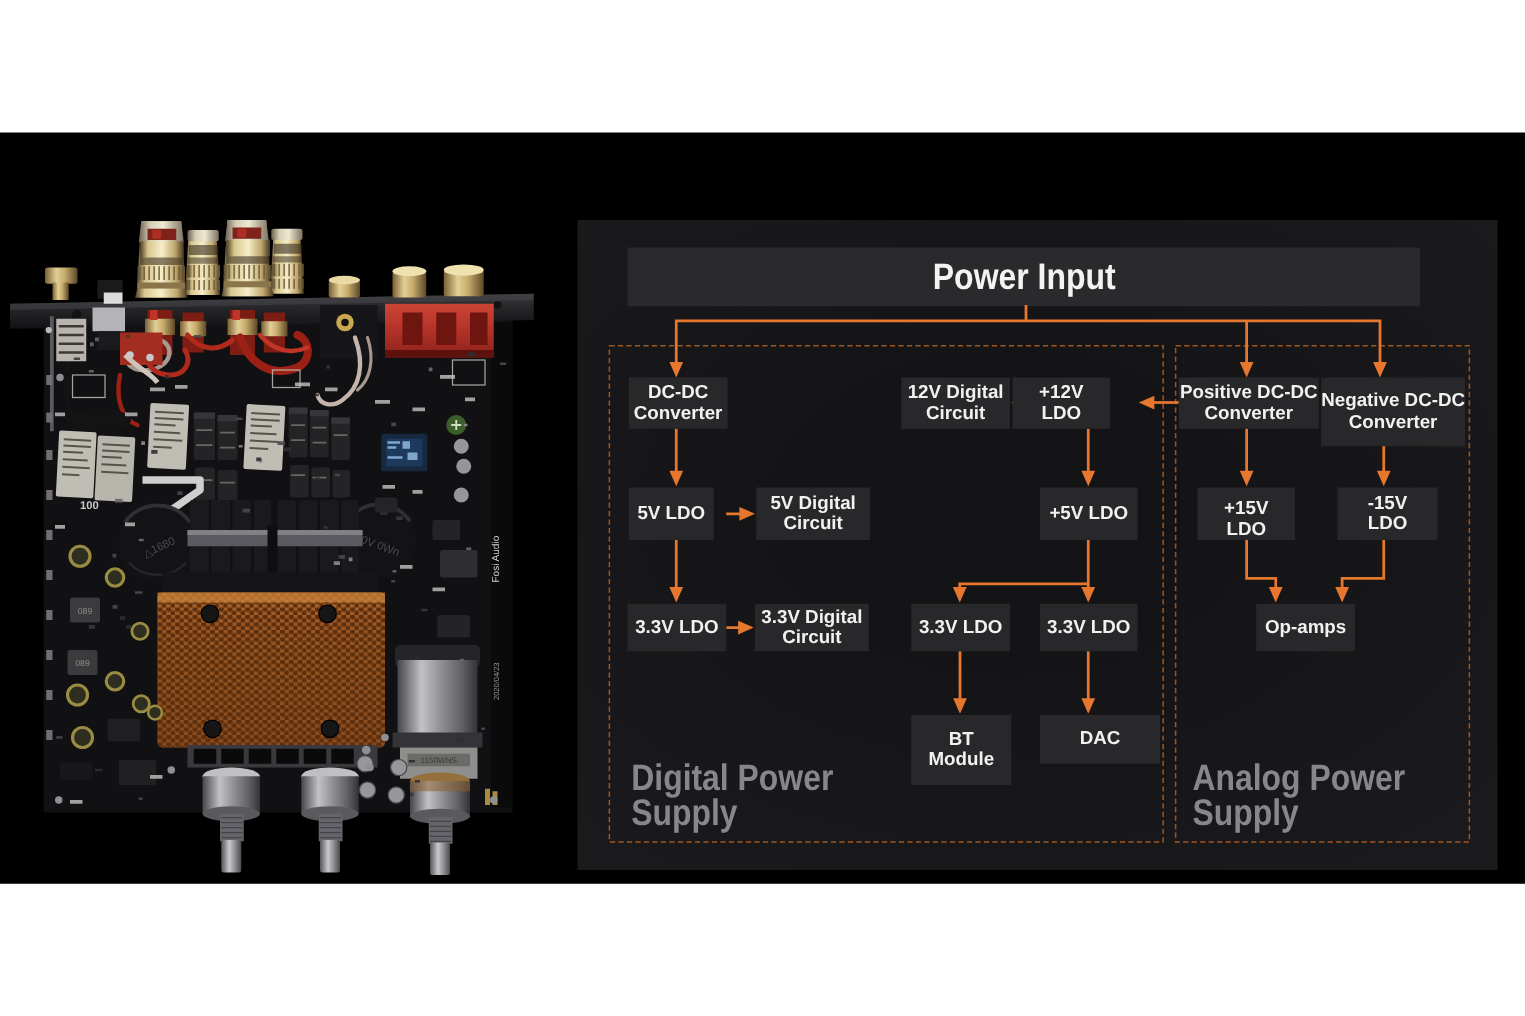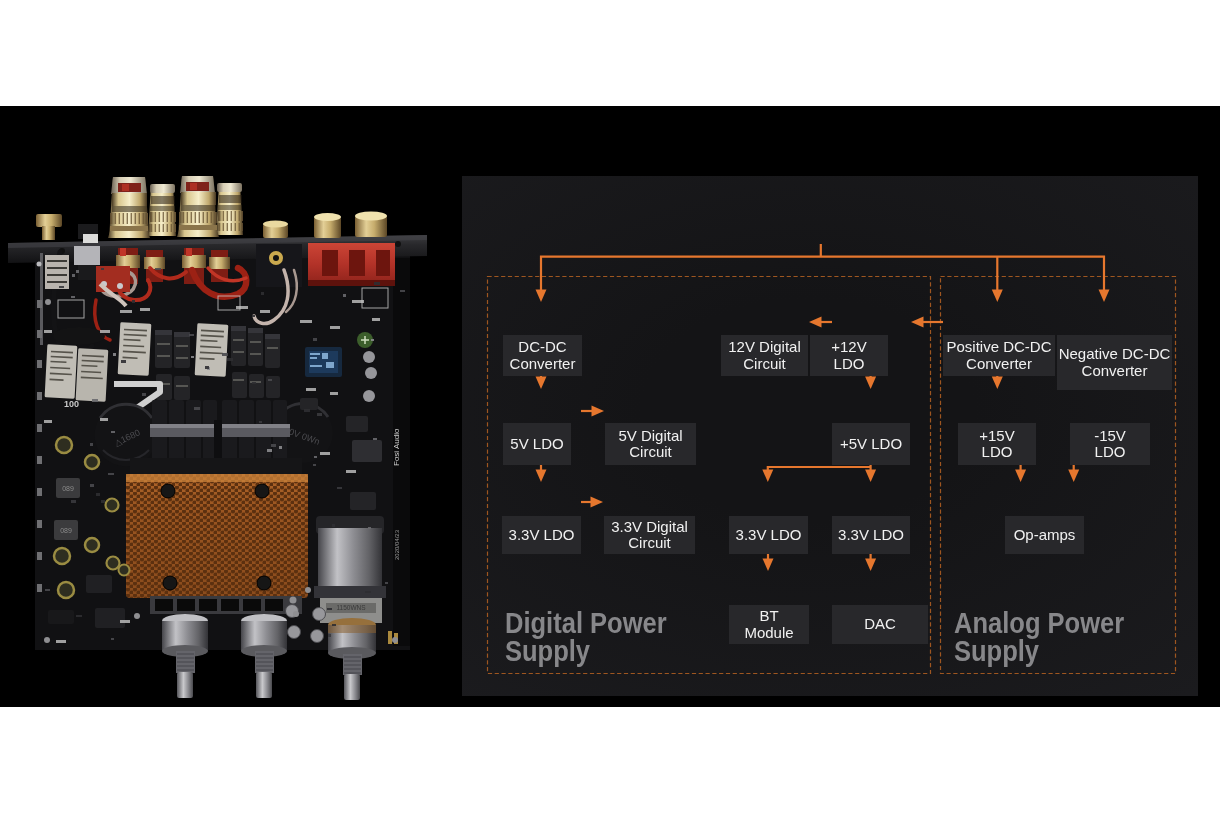--- a/index.html
+++ b/index.html
@@ -4,22 +4,22 @@
 <style>
   html,body{margin:0;padding:0;background:#ffffff;width:1220px;height:813px;overflow:hidden;}
   *{box-sizing:border-box;}
   body{font-family:"Liberation Sans", sans-serif;}
   #band{position:absolute;left:0;top:106px;width:1220px;height:601px;background:#000;}
   #photo{position:absolute;left:0;top:0;}
   #panel{position:absolute;left:462px;top:176px;width:736px;height:520px;background:radial-gradient(ellipse 90% 85% at 47% 45%, #141416 25%, #1c1c1f 95%);}
   #hdr{position:absolute;left:40px;top:22px;width:634px;height:47px;background:#2a2a2c;color:#f3f3f3;
        font-size:29.5px;font-weight:bold;display:flex;align-items:center;justify-content:center;}
   #hdr span{display:inline-block;transform:scaleX(0.867);}
-  .bx{position:absolute;background:#28282b;color:#f1f1f1;font-size:15px;font-weight:normal;
-      display:flex;align-items:center;justify-content:center;text-align:center;line-height:16.5px;margin-top:33px;}
+  .bx{position:absolute;background:#28282b;color:#f1f1f1;font-size:15px;font-weight:bold;
+      display:flex;align-items:center;justify-content:center;text-align:center;line-height:16.5px;}
   .bx span{display:inline-block;white-space:nowrap;}
   .lbl{position:absolute;color:#87878a;font-size:29.5px;font-weight:bold;line-height:27.5px;
        transform-origin:left top;transform:scaleX(0.865);white-space:nowrap;}
   #arrows{position:absolute;left:0;top:0;}
 </style>
 </head>
 <body>
 <div id="band"></div>
 <svg id="photo" width="462" height="707" viewBox="0 0 462 707">
 <defs>
@@ -505,20 +505,23 @@
       <rect x="76" y="615" width="6" height="2" fill="#2e2e32"></rect>
     </g>
 
 <g fill="none" stroke="#c9c9c9" stroke-width="1" opacity="0.8">
  <rect x="58" y="300" width="26" height="18"></rect>
  <rect x="218" y="296" width="22" height="14"></rect>
  <rect x="362" y="288" width="26" height="20"></rect>
 </g>
 </svg>
 <div id="panel">
+  <div id="hdr">
+      <span>Power Input</span>
+    </div>
   <svg id="arrows" width="736" height="522" viewBox="0 0 736 522">
     <g fill="none" stroke="#9e5620" stroke-width="1.2" stroke-dasharray="4.2 2.6">
       <rect x="25.5" y="100.5" width="443" height="397"></rect>
       <rect x="478.5" y="100.5" width="235" height="397"></rect>
     </g>
     <g stroke="#e6772e" stroke-width="2.2" fill="none">
       <path d="M358.8,68 L358.8,80.5"></path>
       <path d="M79,80.6 L642,80.6 M79,79.6 L79,117 M535.3,79.6 L535.3,117 M642,79.6 L642,117"></path>
       <path d="M79,167 L79,204"></path>
       <path d="M119,235 L132,235"></path>
@@ -575,21 +578,21 @@
 
   <div class="bx" style="left:41px;top:214px;width:68px;height:42px;">
       <span>5V LDO</span>
     </div>
   <div class="bx" style="left:143px;top:214px;width:91px;height:42px;">
       <span>5V Digital<br>Circuit</span>
     </div>
   <div class="bx" style="left:370px;top:214px;width:78px;height:42px;text-align:right;">
       <span>+5V LDO</span>
     </div>
-  <div class="bx" style="left:496px;top:214px;width:78px;height:42px;">
+  <div class="bx" style="left:496px;top:214px;width:78px;height:42px;align-items:flex-end;">
       <span>+15V<br>LDO</span>
     </div>
   <div class="bx" style="left:608px;top:214px;width:80px;height:42px;">
       <span>-15V<br>LDO</span>
     </div>
 
   <div class="bx" style="left:40px;top:307px;width:79px;height:38px;">
       <span>3.3V LDO</span>
     </div>
   <div class="bx" style="left:142px;top:307px;width:91px;height:38px;align-items:center;">
@@ -598,21 +601,21 @@
   <div class="bx" style="left:267px;top:307px;width:79px;height:38px;">
       <span>3.3V LDO</span>
     </div>
   <div class="bx" style="left:370px;top:307px;width:78px;height:38px;">
       <span>3.3V LDO</span>
     </div>
   <div class="bx" style="left:543px;top:307px;width:79px;height:38px;">
       <span>Op-amps</span>
     </div>
 
-  <div class="bx" style="left:267px;top:396px;width:80px;height:39px;justify-content:center;">
+  <div class="bx" style="left:267px;top:396px;width:80px;height:56px;justify-content:center;">
       <span>BT<br>Module</span>
     </div>
   <div class="bx" style="left:370px;top:396px;width:96px;height:39px;">
       <span>DAC</span>
     </div>
   <div class="lbl" style="left:43px;top:433px;">Digital Power<br>Supply</div>
   <div class="lbl" style="left:492px;top:433px;">Analog Power<br>Supply</div>
 </div>
 
 </body></html>

